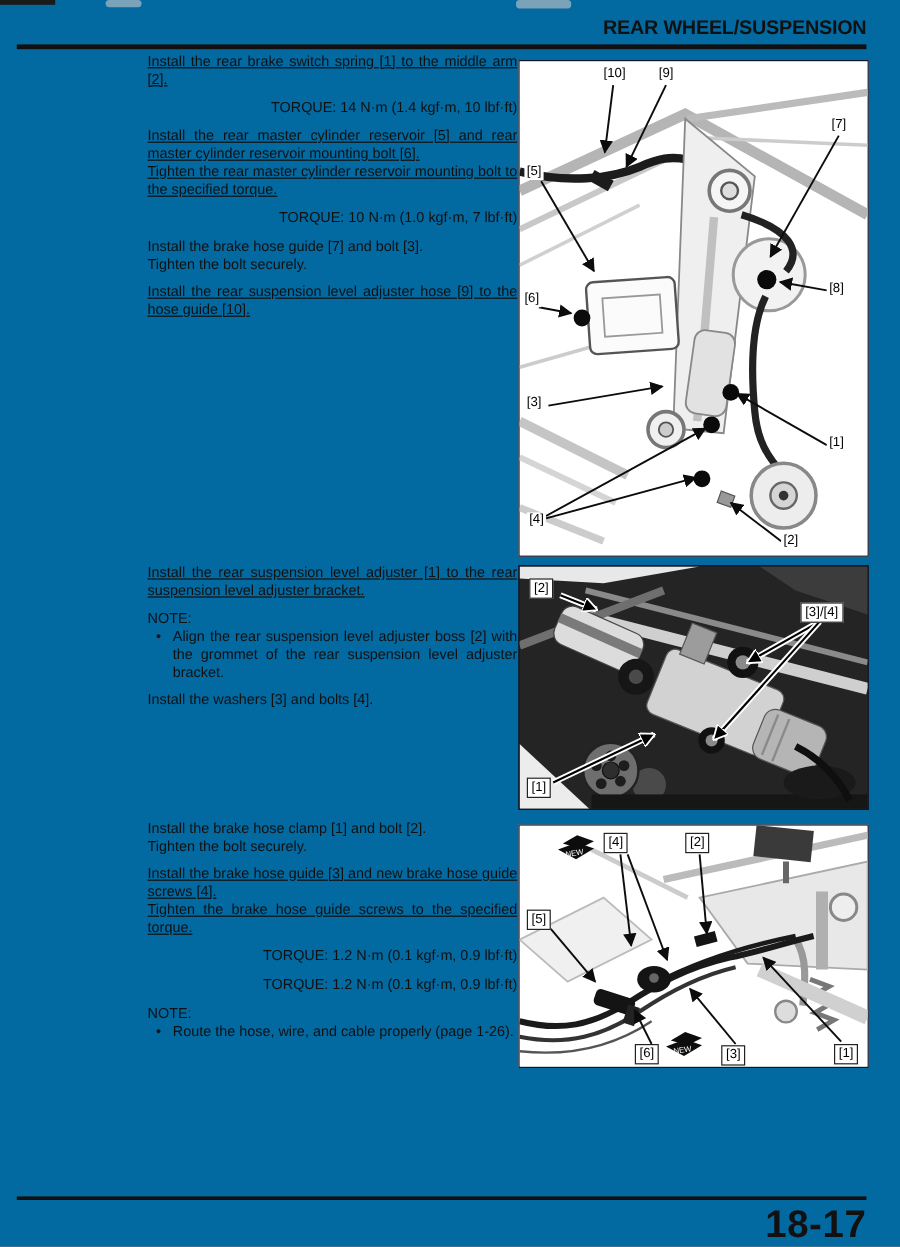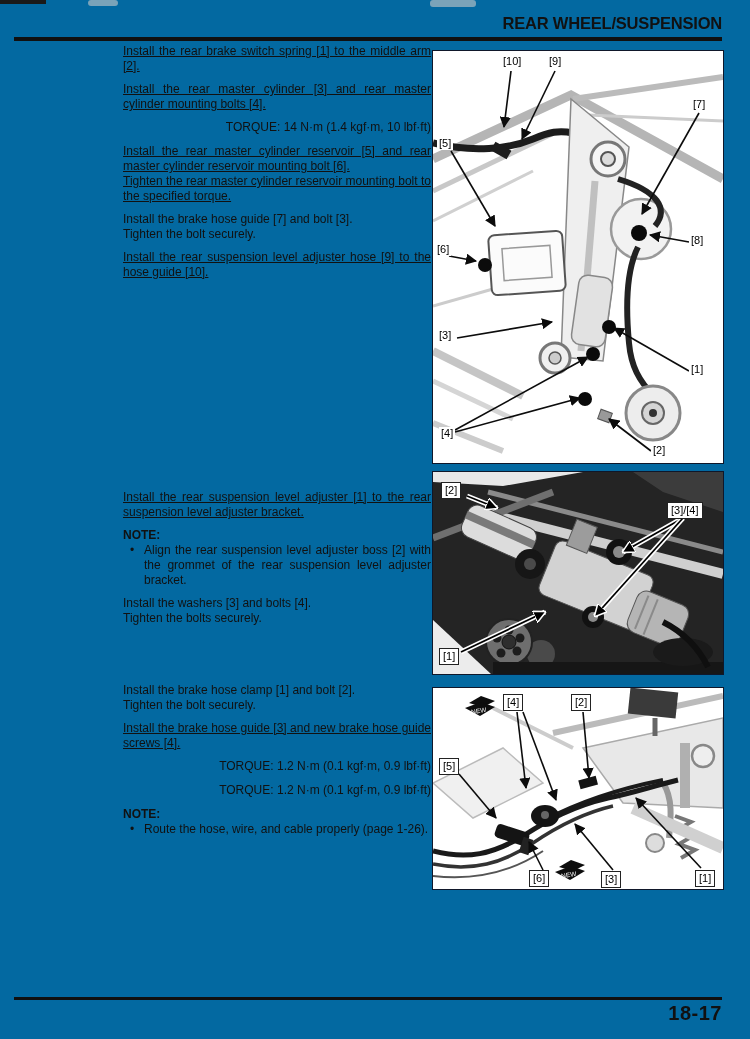--- a/index.html
+++ b/index.html
@@ -2,31 +2,31 @@
 <html><head>
 <meta charset="utf-8">
 <style>
   html,body{margin:0;padding:0;background:#888;}
   .page{position:relative;width:750px;height:1039px;background:#0369a1;overflow:hidden;
         font-family:"Liberation Sans",sans-serif;color:#111;}
   .rule{position:absolute;left:14px;width:708px;background:#101010;}
   .rule.top{top:37px;height:4px;}
   .rule.bottom{top:997px;height:3px;}
   .doc-title{position:absolute;top:14px;right:28px;font-size:16.5px;font-weight:bold;letter-spacing:-0.2px;}
-  .page-num{position:absolute;top:1002px;right:28px;font-size:20px;font-weight:bold;letter-spacing:0.5px;}
+  .page-num{position:absolute;top:1002px;right:28px;font-size:32px;font-weight:bold;letter-spacing:0.5px;}
   .artifact{position:absolute;background:#1a1a1a;}
   .smudge{position:absolute;background:#c9c9c9;opacity:.6;border-radius:3px;}
 
   
   .txt{position:absolute;left:123px;width:308px;font-size:12px;line-height:15px;}
   .grp{margin-bottom:8px;}
   .s{text-align:left;}
   .j{text-align:justify;text-decoration:underline;}
   .torque{font-weight:normal;margin:1px 0 9px 0;white-space:nowrap;text-align:right;}
-  .note-h{font-weight:bold;}
+  .note-h{font-weight:normal;}
   .bullet{position:relative;padding-left:21px;text-align:justify;}
   .bullet .dot{position:absolute;left:7px;top:0;}
 
   
   .fig{position:absolute;left:432px;width:290px;border:1px solid #0f172a;background:#fff;box-sizing:content-box;}
   .fig svg.art{position:absolute;left:0;top:0;display:block;}
   .callout{position:absolute;font-size:11px;line-height:13px;background:#ffffff;color:#000;padding:0 2px;white-space:nowrap;}
   .callout.boxed{border:1px solid #222;padding:1px 3px;}
   .newbadge{position:absolute;}
 </style>
@@ -40,60 +40,60 @@
   <div class="smudge" style="left:430px;top:0;width:46px;height:7px;"></div>
 
   <div class="doc-title">REAR WHEEL/SUSPENSION</div>
   <div class="rule top"></div>
 
   <section class="txt" style="top:44px;">
     <div class="grp">
       <div class="s j">Install the rear brake switch spring [1] to the middle arm [2].</div>
     </div>
     <div class="grp">
-      <div class="s j">Install the rear master cylinder [3] and rear master cylinder mounting bolts [4].</div>
     </div>
     <div class="torque">TORQUE: 14 N·m (1.4 kgf·m, 10 lbf·ft)</div>
     <div class="grp">
       <div class="s j">Install the rear master cylinder reservoir [5] and rear master cylinder reservoir mounting bolt [6].</div>
       <div class="s j">Tighten the rear master cylinder reservoir mounting bolt to the specified torque.</div>
     </div>
+    <div class="torque">TORQUE: 10 N·m (1.0 kgf·m, 7 lbf·ft)</div>
     <div class="grp">
       <div class="s">Install the brake hose guide [7] and bolt [3].</div>
       <div class="s">Tighten the bolt securely.</div>
     </div>
     <div class="grp">
       <div class="s j">Install the rear suspension level adjuster hose [9] to the hose guide [10].</div>
     </div>
   </section>
 
-  <section class="txt" style="top:490px;">
+  <section class="txt" style="top:470px;">
     <div class="grp">
       <div class="s j">Install the rear suspension level adjuster [1] to the rear suspension level adjuster bracket.</div>
     </div>
     <div class="note-h">NOTE:</div>
     <div class="grp">
       <div class="bullet">
         <span class="dot">•</span>
         <span>Align the rear suspension level adjuster boss [2] with the grommet of the rear suspension level adjuster bracket.</span>
       </div>
     </div>
     <div class="grp">
       <div class="s">Install the washers [3] and bolts [4].</div>
-      <div class="s">Tighten the bolts securely.</div>
     </div>
   </section>
 
   <section class="txt" style="top:683px;">
     <div class="grp">
       <div class="s">Install the brake hose clamp [1] and bolt [2].</div>
       <div class="s">Tighten the bolt securely.</div>
     </div>
     <div class="grp">
       <div class="s j">Install the brake hose guide [3] and new brake hose guide screws [4].</div>
+      <div class="s j">Tighten the brake hose guide screws to the specified torque.</div>
     </div>
     <div class="torque">TORQUE: 1.2 N·m (0.1 kgf·m, 0.9 lbf·ft)</div>
     <div class="torque">TORQUE: 1.2 N·m (0.1 kgf·m, 0.9 lbf·ft)</div>
     <div class="note-h">NOTE:</div>
     <div class="grp">
       <div class="bullet">
         <span class="dot">•</span>
         <span>Route the hose, wire, and cable properly (page 1-26).</span>
       </div>
     </div>

